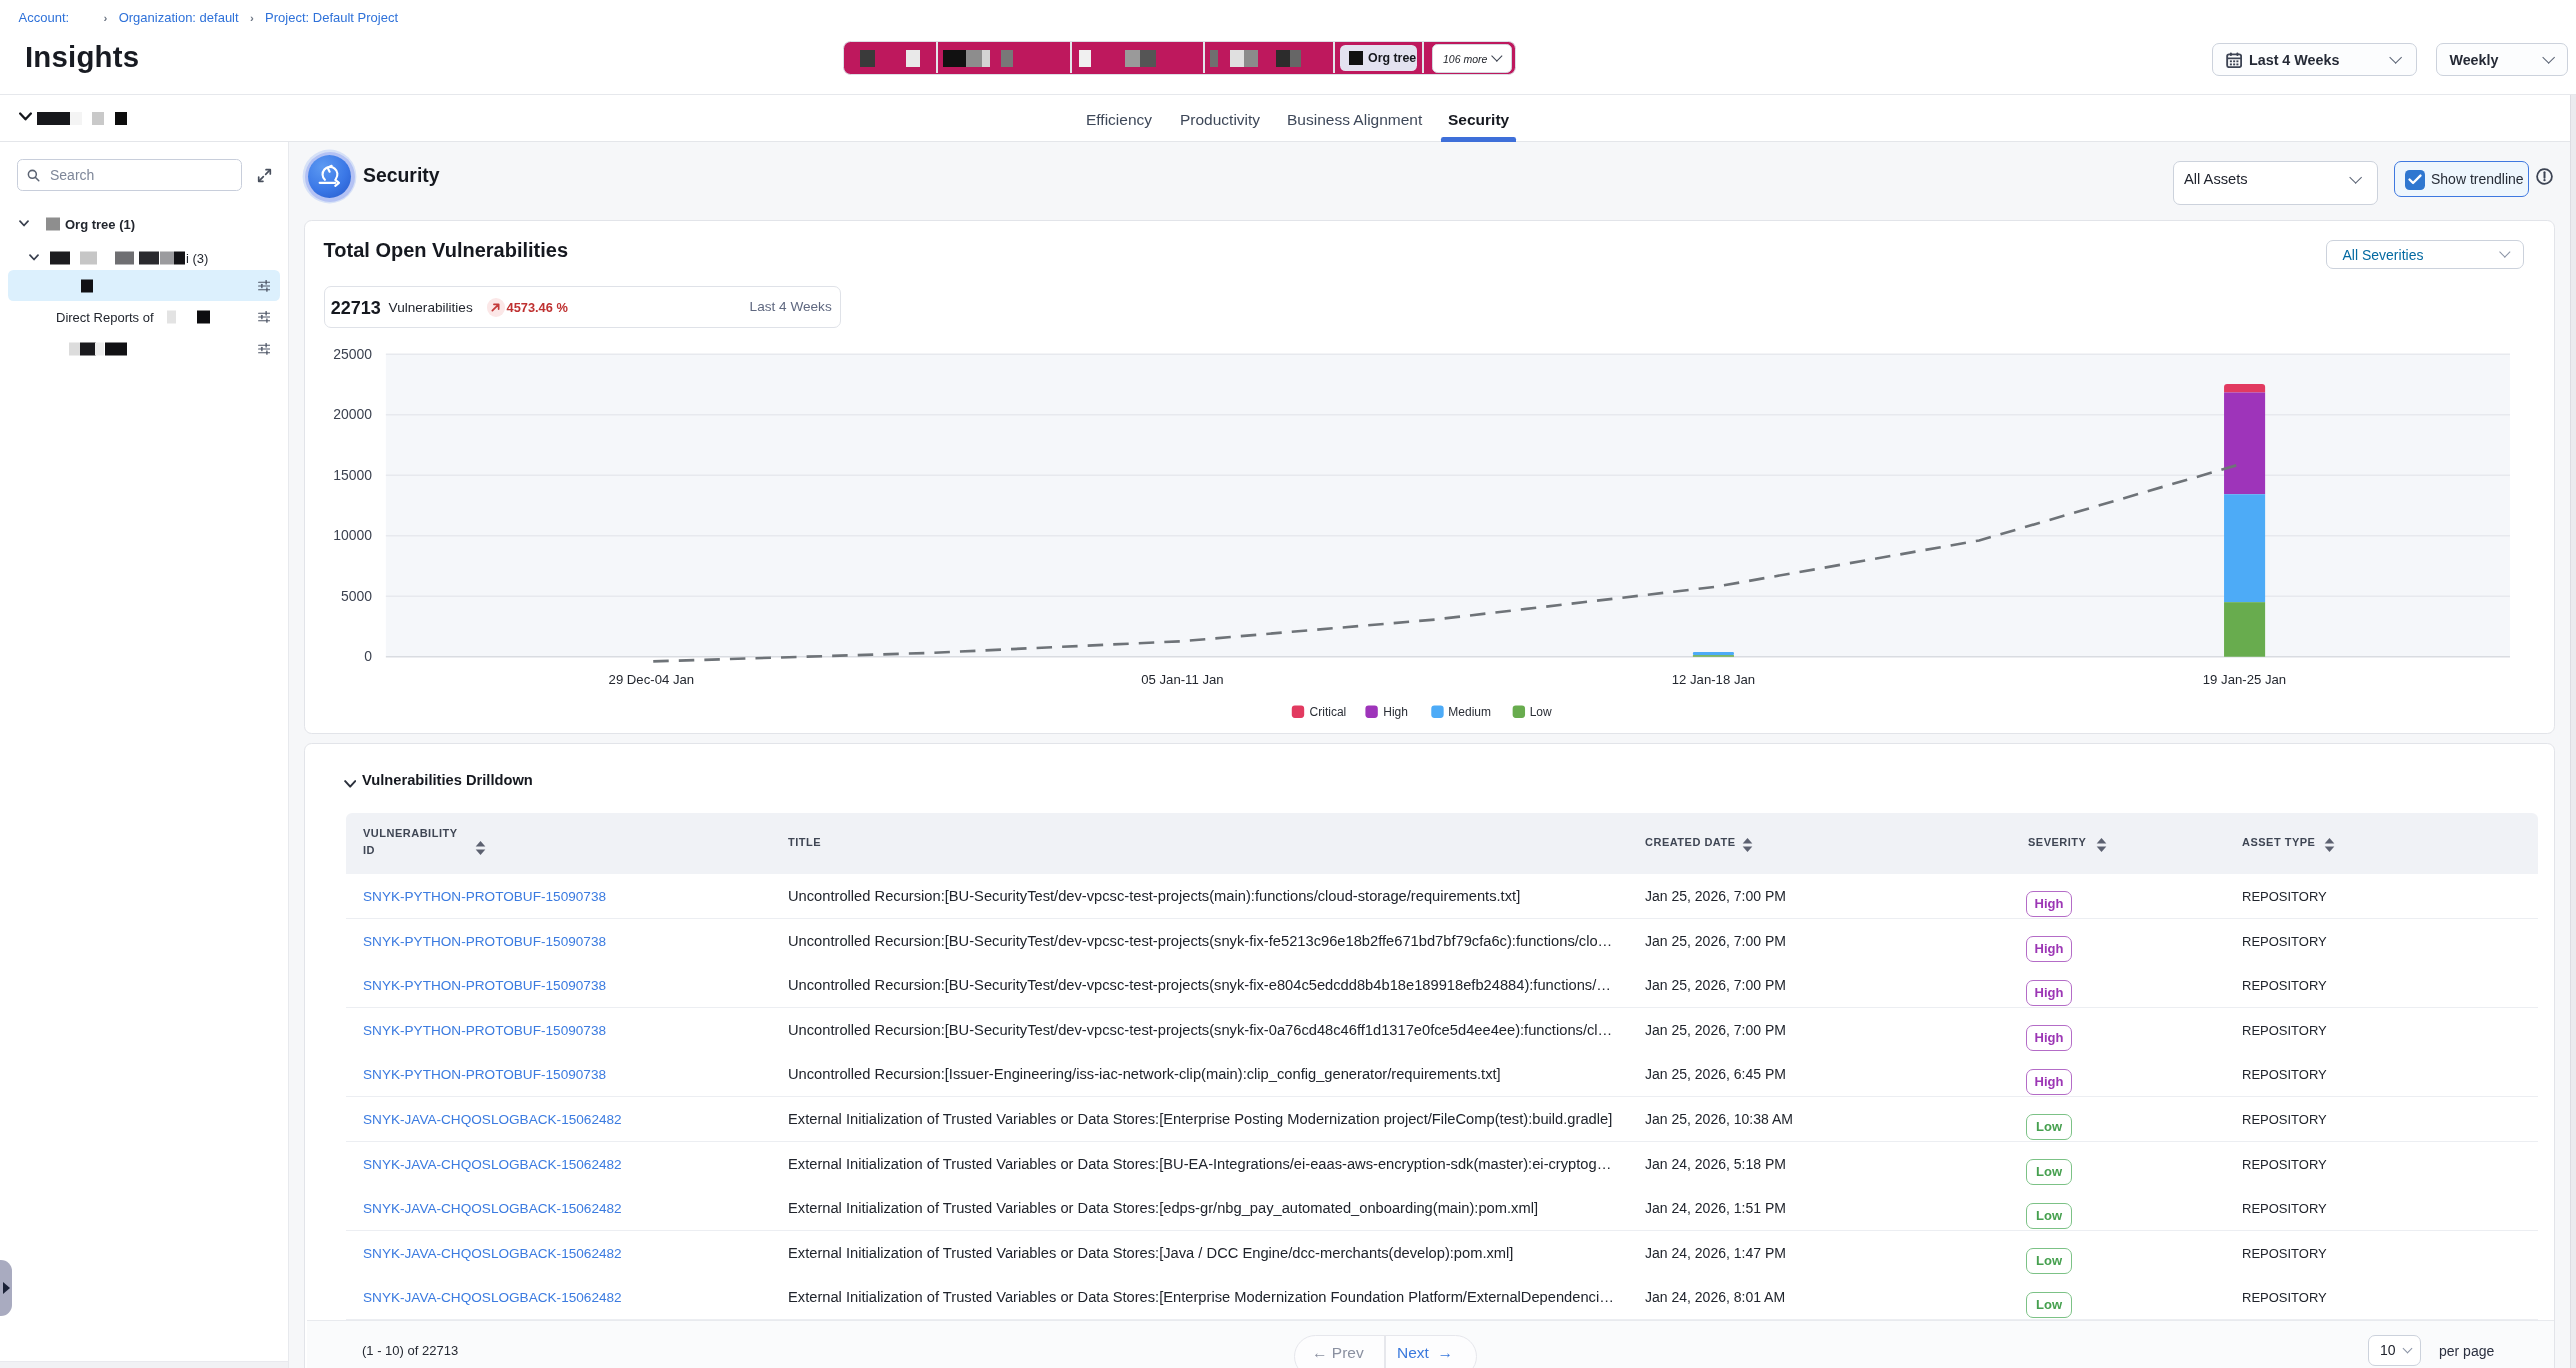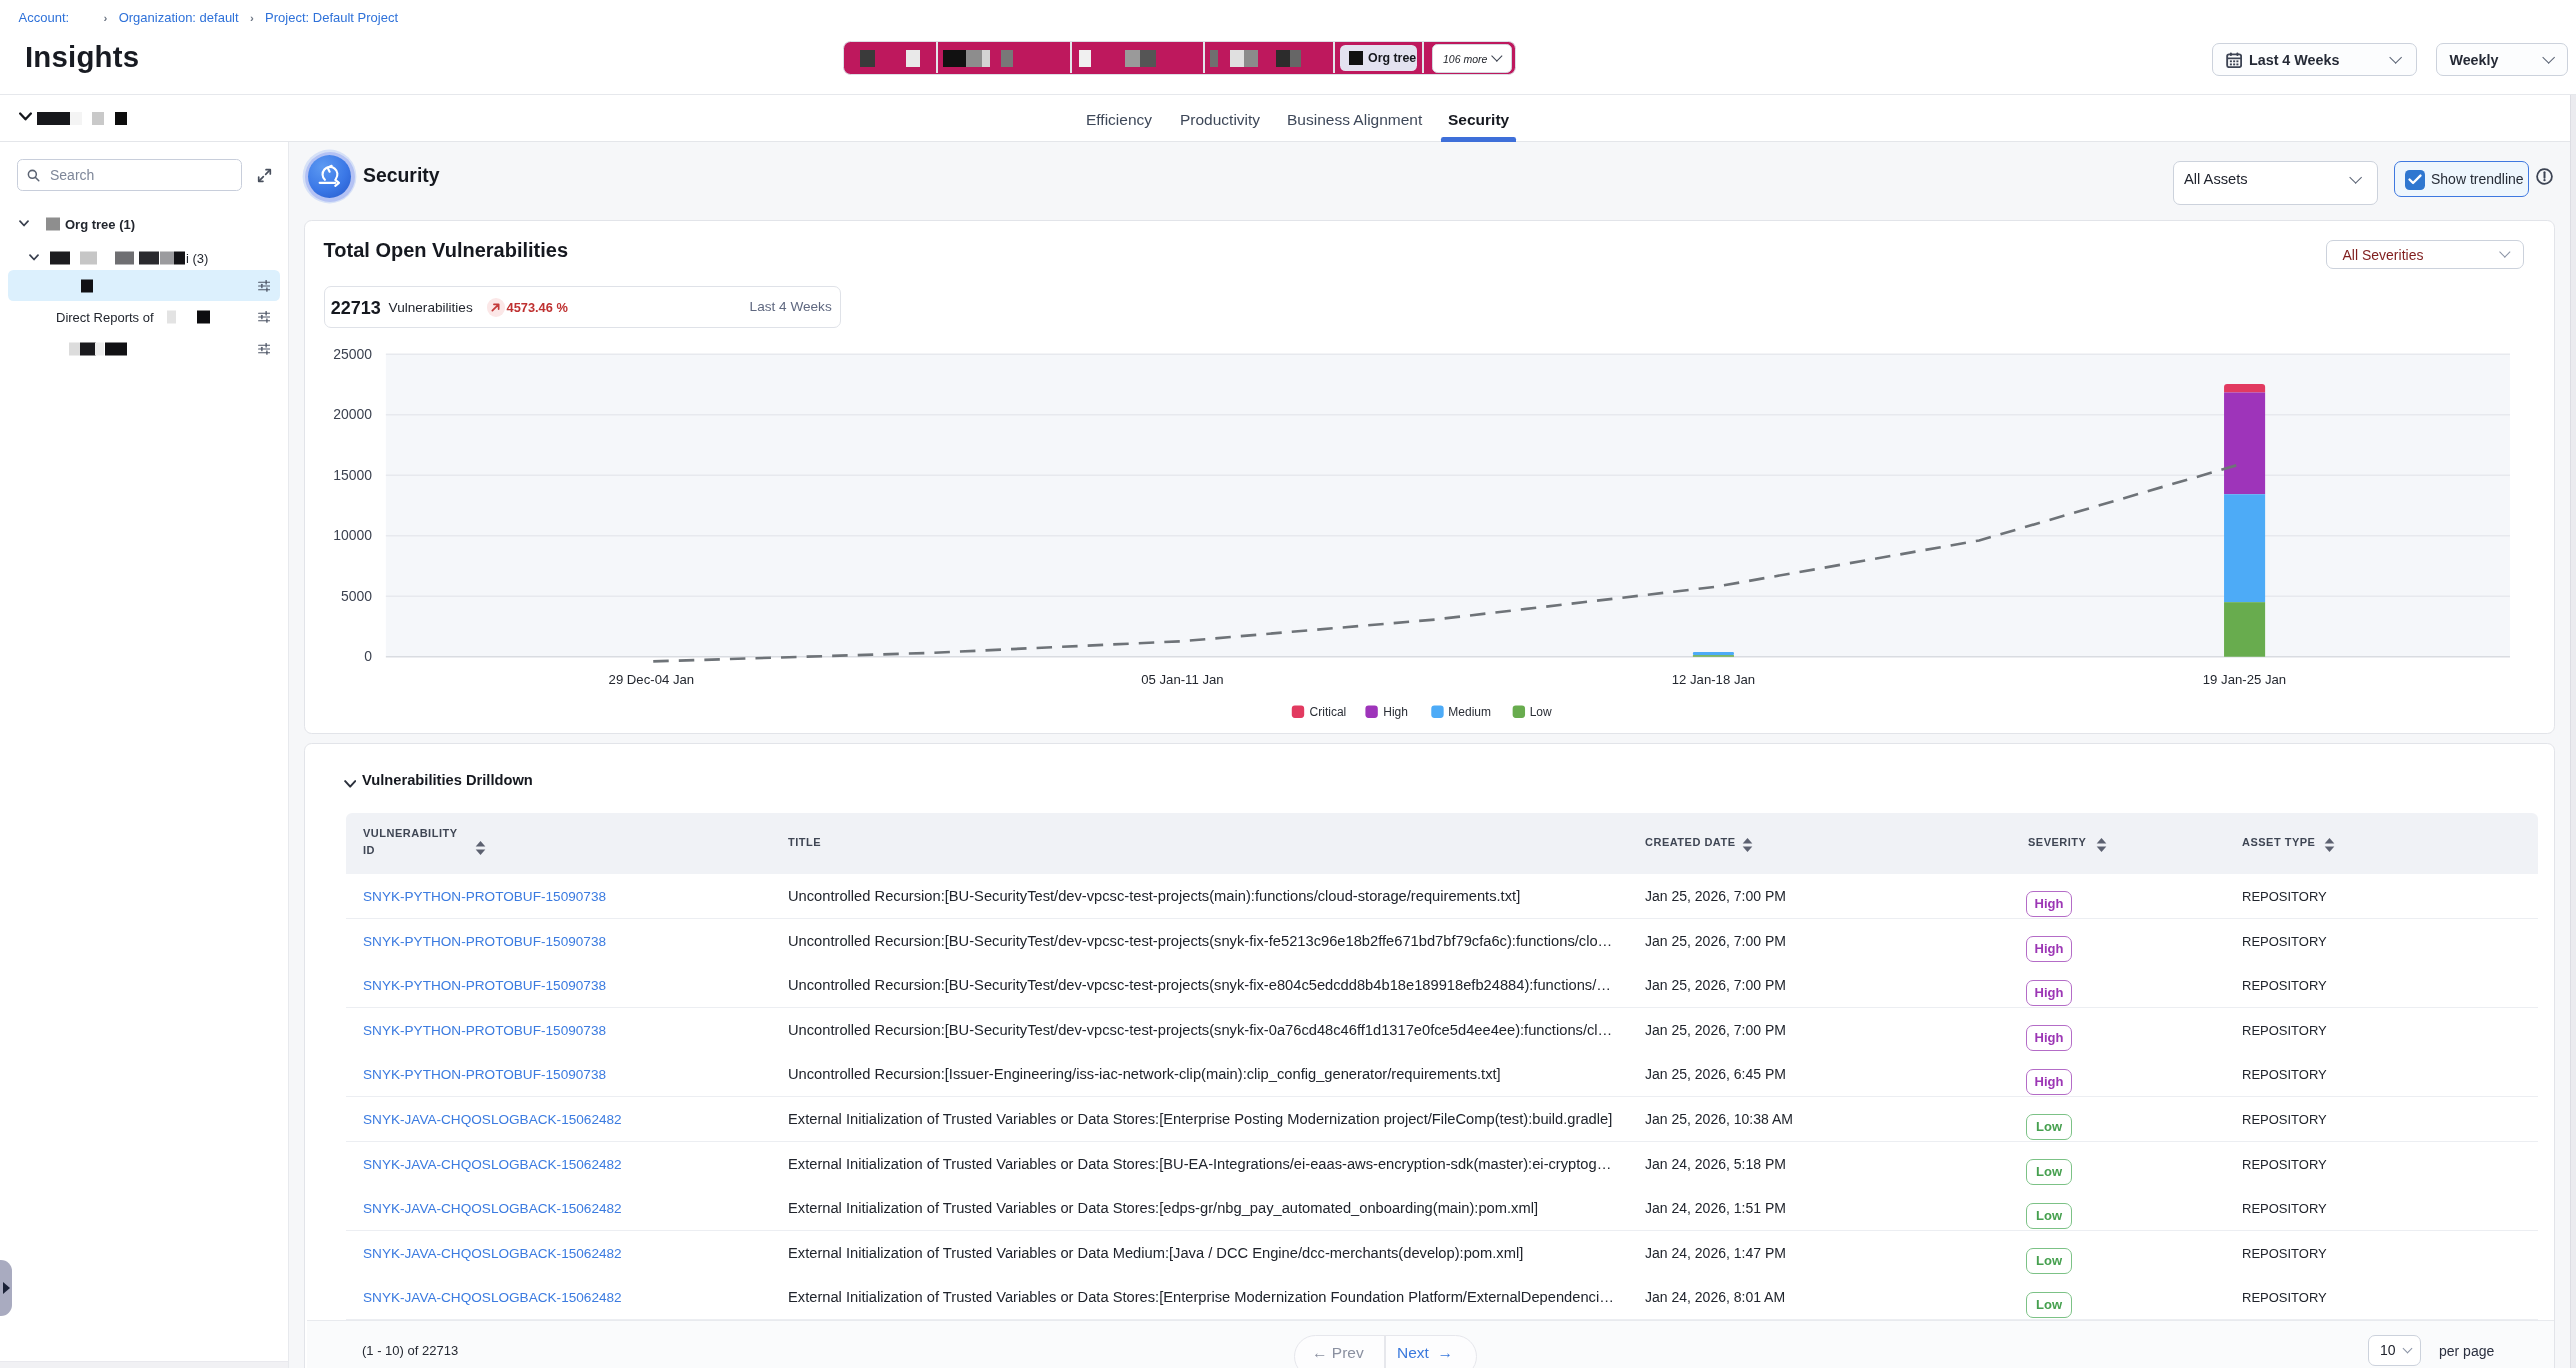--- a/index.html
+++ b/index.html
@@ -245,21 +245,21 @@
       <circle cx="11" cy="11" r="9.6" fill="none" stroke="#3d4454" stroke-width="2.3"></circle>
       <line x1="11" y1="5.6" x2="11" y2="12.6" stroke="#3d4454" stroke-width="2.6" stroke-linecap="round"></line>
       <circle cx="11" cy="15.8" r="1.5" fill="#3d4454"></circle>
     </svg>
 
   <div class="abs" style="left:2570px;top:95px;width:6.2px;height:1274px;background:#ebebef;border-left:1.5px solid #dddde3;"></div>
 
   <div class="abs card" style="left:304px;top:220px;width:2251px;height:514px;">
     <div class="abs" style="left:18.6px;top:18px;font-size:20px;font-weight:bold;color:#15181f;">Total Open Vulnerabilities</div>
     <div class="abs wsel" style="left:2021px;top:18.6px;width:198px;height:29px;">
-      <span class="abs" style="left:15.5px;top:6.2px;font-size:14px;color:#7f1d1d;">All Severities</span>
+      <span class="abs" style="left:15.5px;top:6.2px;font-size:14px;color:#0369a1;">All Severities</span>
       <div class="chev" style="right:14px;top:7px;width:7.7px;height:7.7px;border-color:#8a93a5;"></div>
     </div>
 
     <div class="abs" style="left:18.6px;top:65px;width:517px;height:42px;border:1.5px solid #dfe2e8;border-radius:7px;background:#fff;">
       <span class="abs" style="left:6.2px;top:11px;font-size:18px;font-weight:bold;color:#15181f;">22713</span>
       <span class="abs" style="left:64px;top:13px;font-size:13.6px;color:#22262e;">Vulnerabilities</span>
       <div class="abs" style="left:162px;top:11px;width:18.6px;height:18.6px;border-radius:50%;background:#fbe7e7;">
         <svg style="position:absolute;left:3.9px;top:3.9px" width="11" height="11" viewBox="0 0 14 14">
             <path d="M3 11 L11 3 M5 3 h6 v6" fill="none" stroke="#c43a3a" stroke-width="2.2" stroke-linecap="round" stroke-linejoin="round"></path>
           </svg>
@@ -394,21 +394,21 @@
       </div>
       <div class="trr" style="top:373px;">
         <span class="c-id">SNYK-JAVA-CHQOSLOGBACK-15062482</span>
         <span class="c-t">External Initialization of Trusted Variables or Data Stores:[edps-gr/nbg_pay_automated_onboarding(main):pom.xml]</span>
         <span class="c-d">Jan 24, 2026, 1:51 PM</span>
         <span class="sevbadge lo">Low</span>
         <span class="c-a">REPOSITORY</span>
       </div>
       <div class="trr" style="top:418px;">
         <span class="c-id">SNYK-JAVA-CHQOSLOGBACK-15062482</span>
-        <span class="c-t">External Initialization of Trusted Variables or Data Medium:[Java / DCC Engine/dcc-merchants(develop):pom.xml]</span>
+        <span class="c-t">External Initialization of Trusted Variables or Data Stores:[Java / DCC Engine/dcc-merchants(develop):pom.xml]</span>
         <span class="c-d">Jan 24, 2026, 1:47 PM</span>
         <span class="sevbadge lo">Low</span>
         <span class="c-a">REPOSITORY</span>
       </div>
       <div class="trr" style="top:462px;">
         <span class="c-id">SNYK-JAVA-CHQOSLOGBACK-15062482</span>
         <span class="c-t">External Initialization of Trusted Variables or Data Stores:[Enterprise Modernization Foundation Platform/ExternalDependencies(fe...</span>
         <span class="c-d">Jan 24, 2026, 8:01 AM</span>
         <span class="sevbadge lo">Low</span>
         <span class="c-a">REPOSITORY</span>

